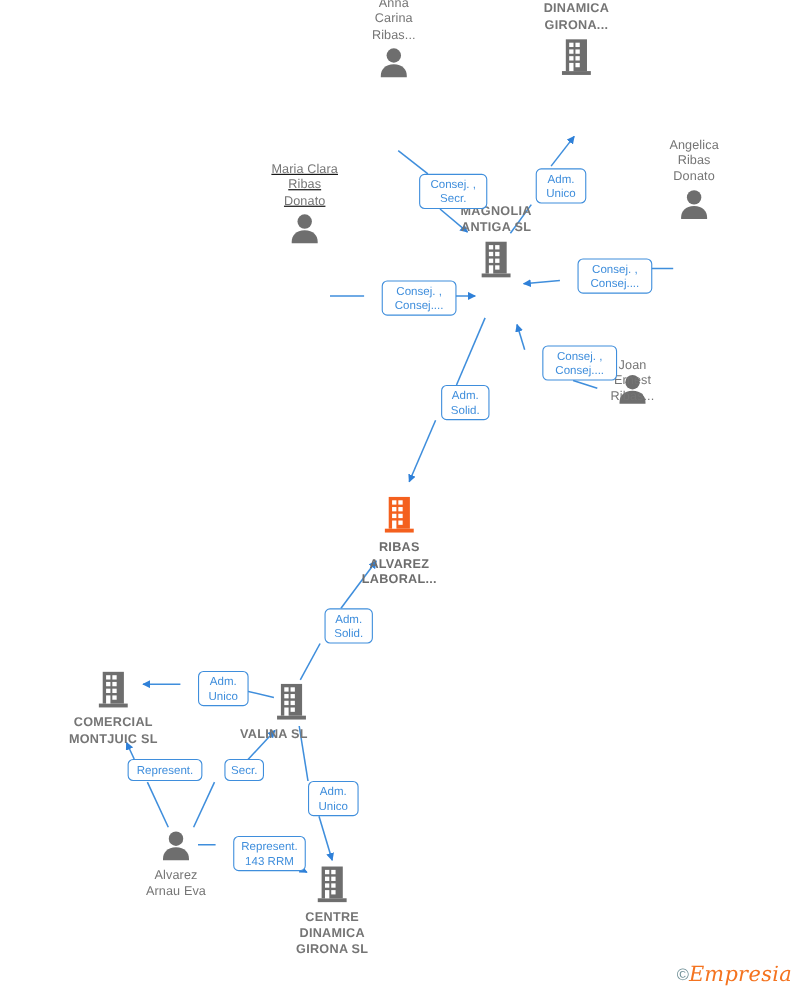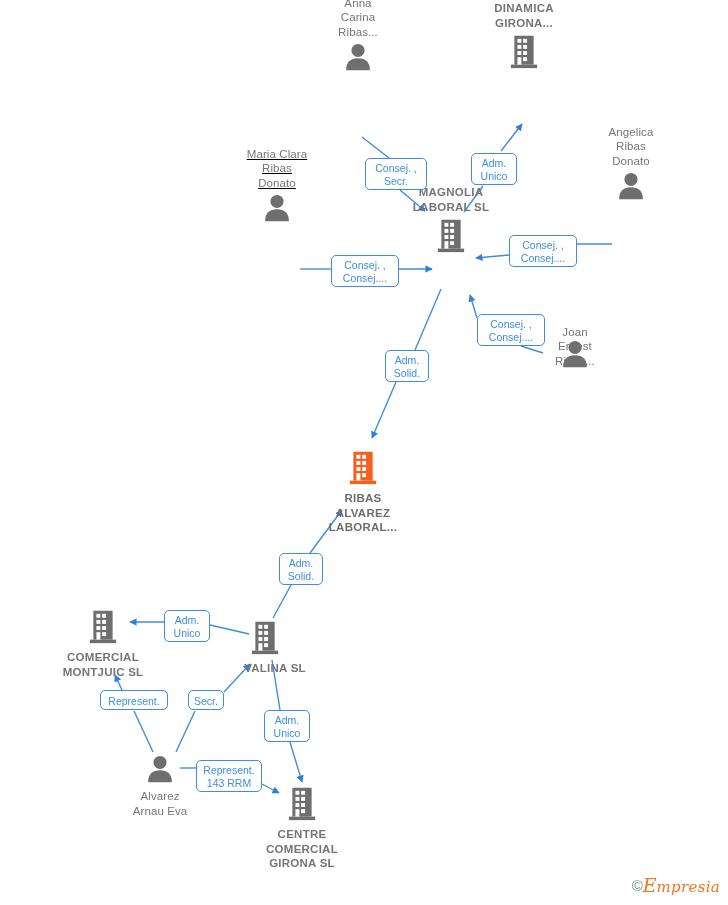--- a/index.html
+++ b/index.html
@@ -78,21 +78,21 @@
   #watermark .wm-e {
     color: #f4731f;
     font-family: "DejaVu Serif", serif;
     font-style: italic;
     font-size: 19px;
   }
   #watermark .wm-rest {
     color: #f4731f;
     font-family: "DejaVu Serif", serif;
     font-style: italic;
-    font-size: 15px;
+    font-size: 19px;
     letter-spacing: .3px;
   }
 </style>
 </head>
 <body>
 
 <svg id="graph" viewBox="0 0 728 905" xmlns="http://www.w3.org/2000/svg">
   <defs>
     <marker id="arrowBlue" viewBox="0 0 10 10" refX="9" refY="5" markerWidth="5.2" markerHeight="5.2" orient="auto-start-reverse">
       <path d="M 0 0 L 10 5 L 0 10 z" fill="#2f80d8"></path>
@@ -182,55 +182,55 @@
 DINAMICA
 GIRONA...</span>
     </div>
     <div class="node person label-top" style="left: 277px; top: 146.5px; text-decoration: underline;">
       <span class="node-label">Maria Clara
 Ribas
 Donato</span>
     </div>
     <div class="node company label-top" style="left: 451px; top: 185px;">
       <span class="node-label">MAGNOLIA
-LABORAL SL</span>
+ANTIGA SL</span>
     </div>
     <div class="node person label-top" style="left: 631px; top: 124.5px;">
       <span class="node-label">Angelica
 Ribas
 Donato</span>
     </div>
     <div class="node person label-top" style="left: 575px; top: 292.5px; margin-top: 32px;">
       <span class="node-label">Joan
 Ernest
 Ribas...</span>
     </div>
     <div class="node company label-bottom highlight" style="left: 363px; top: 488px;">
       <span class="node-label">RIBAS
 ALVAREZ
 LABORAL...</span>
     </div>
     <div class="node company label-bottom" style="left: 103px; top: 647px;">
       <span class="node-label">COMERCIAL
 MONTJUIC SL</span>
     </div>
-    <div class="node company label-bottom" style="left: 275px; top: 658px;">
+    <div class="node company label-bottom" style="left: 249px; top: 658px;">
       <span class="node-label">VALINA  SL</span>
     </div>
     <div class="node person label-bottom" style="left: 160px; top: 786px;">
       <span class="node-label">Alvarez
 Arnau Eva</span>
     </div>
     <div class="node company label-bottom" style="left: 302px; top: 824px;">
       <span class="node-label">CENTRE
-COMERCIAL
+DINAMICA
 GIRONA SL</span>
     </div>
   </div>
-<div id="rolebox-layer" style="position:absolute;inset:0;">
+<div id="rolebox-layer" style="position:absolute;inset:0;margin-left:16px;">
     <div class="rolebox" style="left: 365px; top: 158px; width: 62px; height: 32px;">Consej. ,
 Secr.</div>
     <div class="rolebox" style="left: 471px; top: 153px; width: 46px; height: 32px;">Adm.
 Unico</div>
     <div class="rolebox" style="left: 331px; top: 255px; width: 68px; height: 32px;">Consej. ,
 Consej....</div>
     <div class="rolebox" style="left: 509px; top: 235px; width: 68px; height: 32px;">Consej. ,
 Consej....</div>
     <div class="rolebox" style="left: 477px; top: 314px; width: 68px; height: 32px;">Consej. ,
 Consej....</div>

